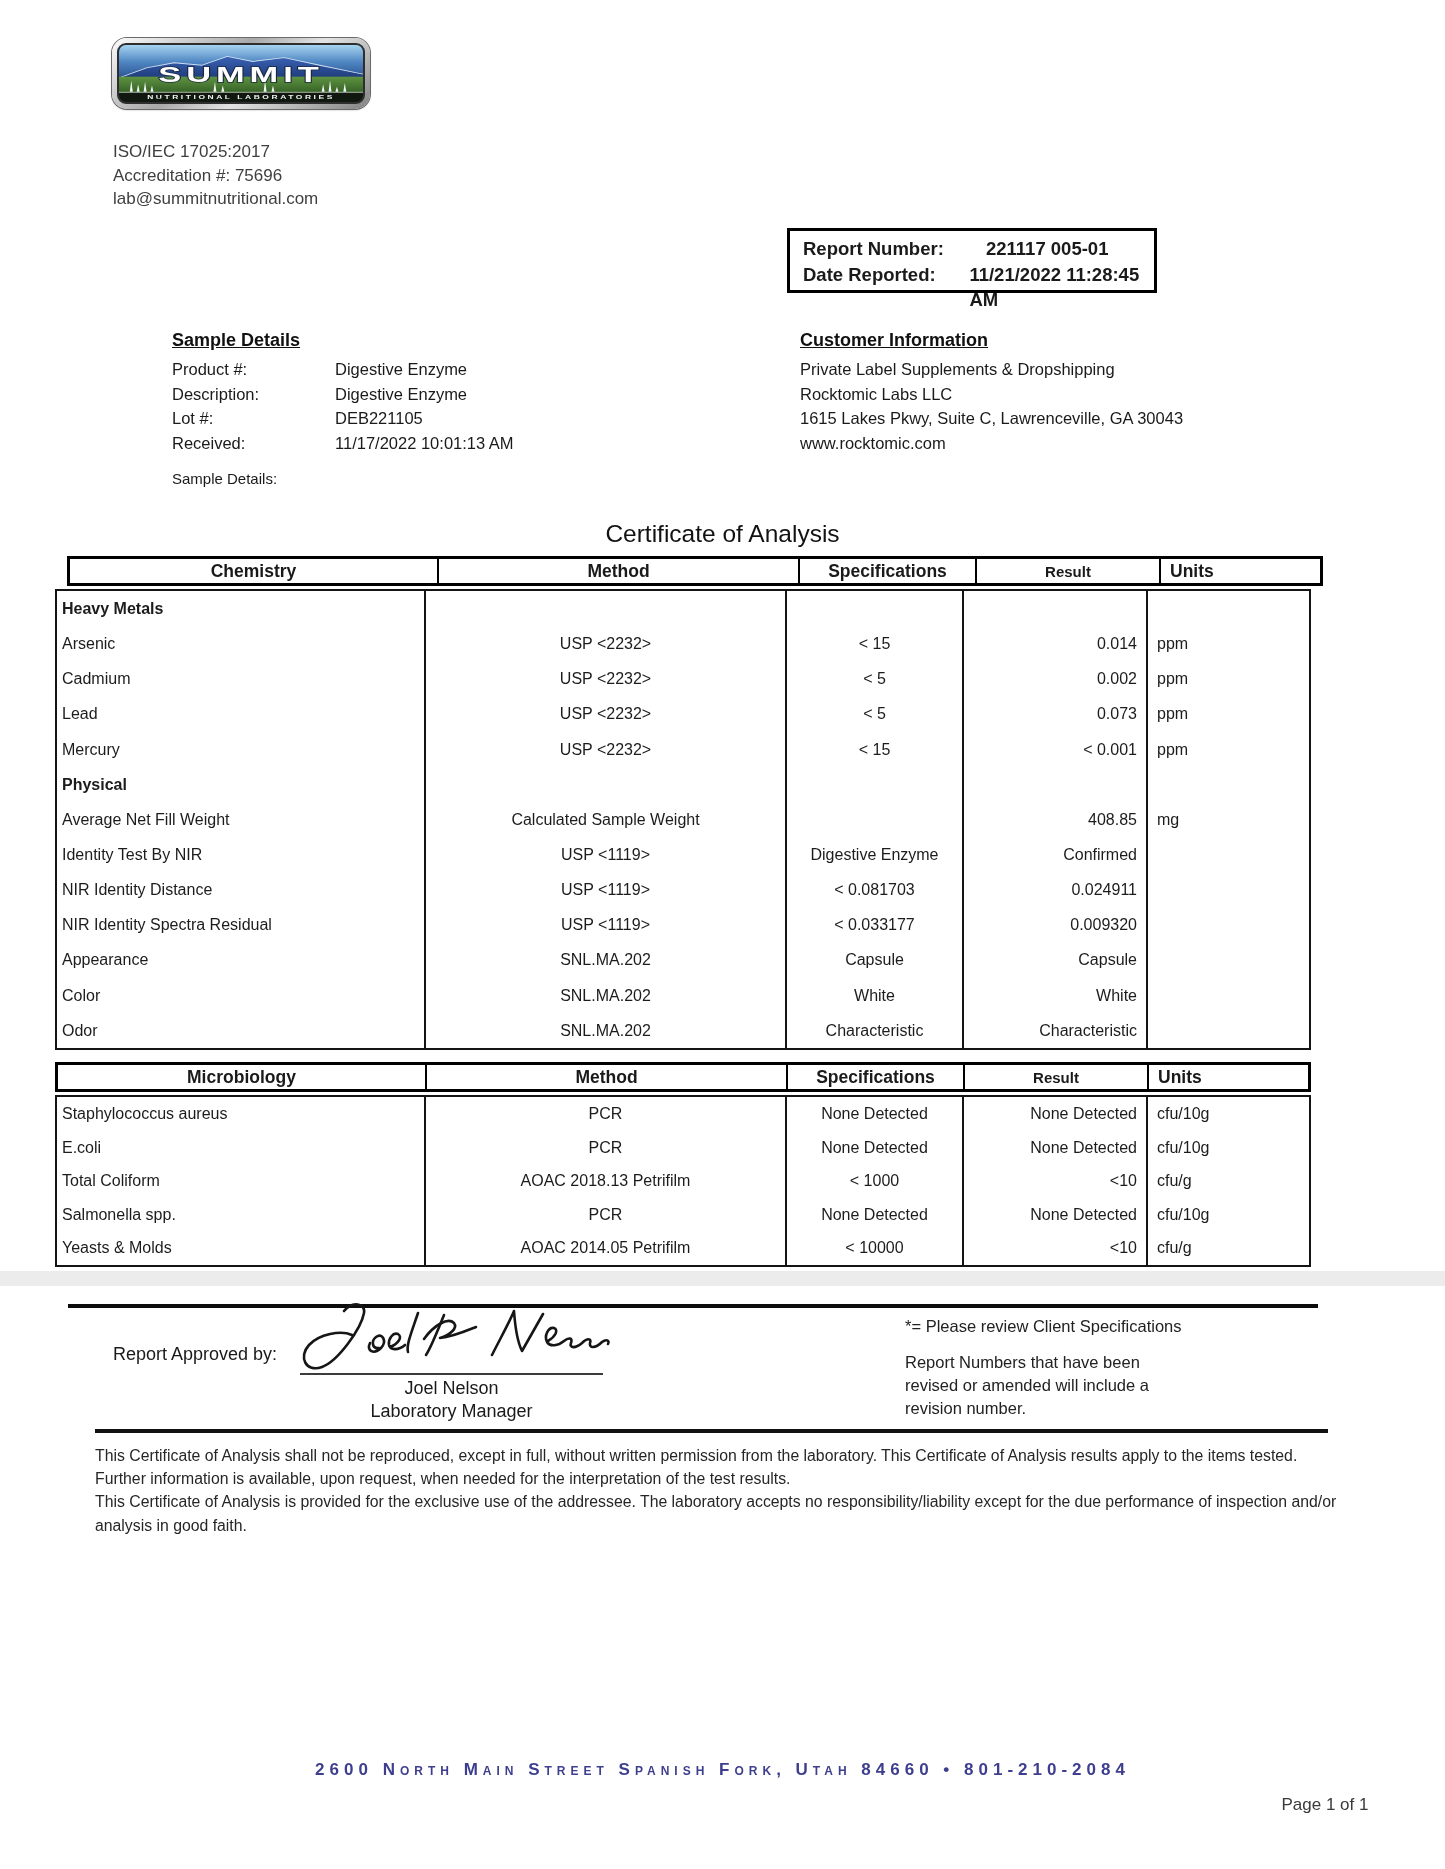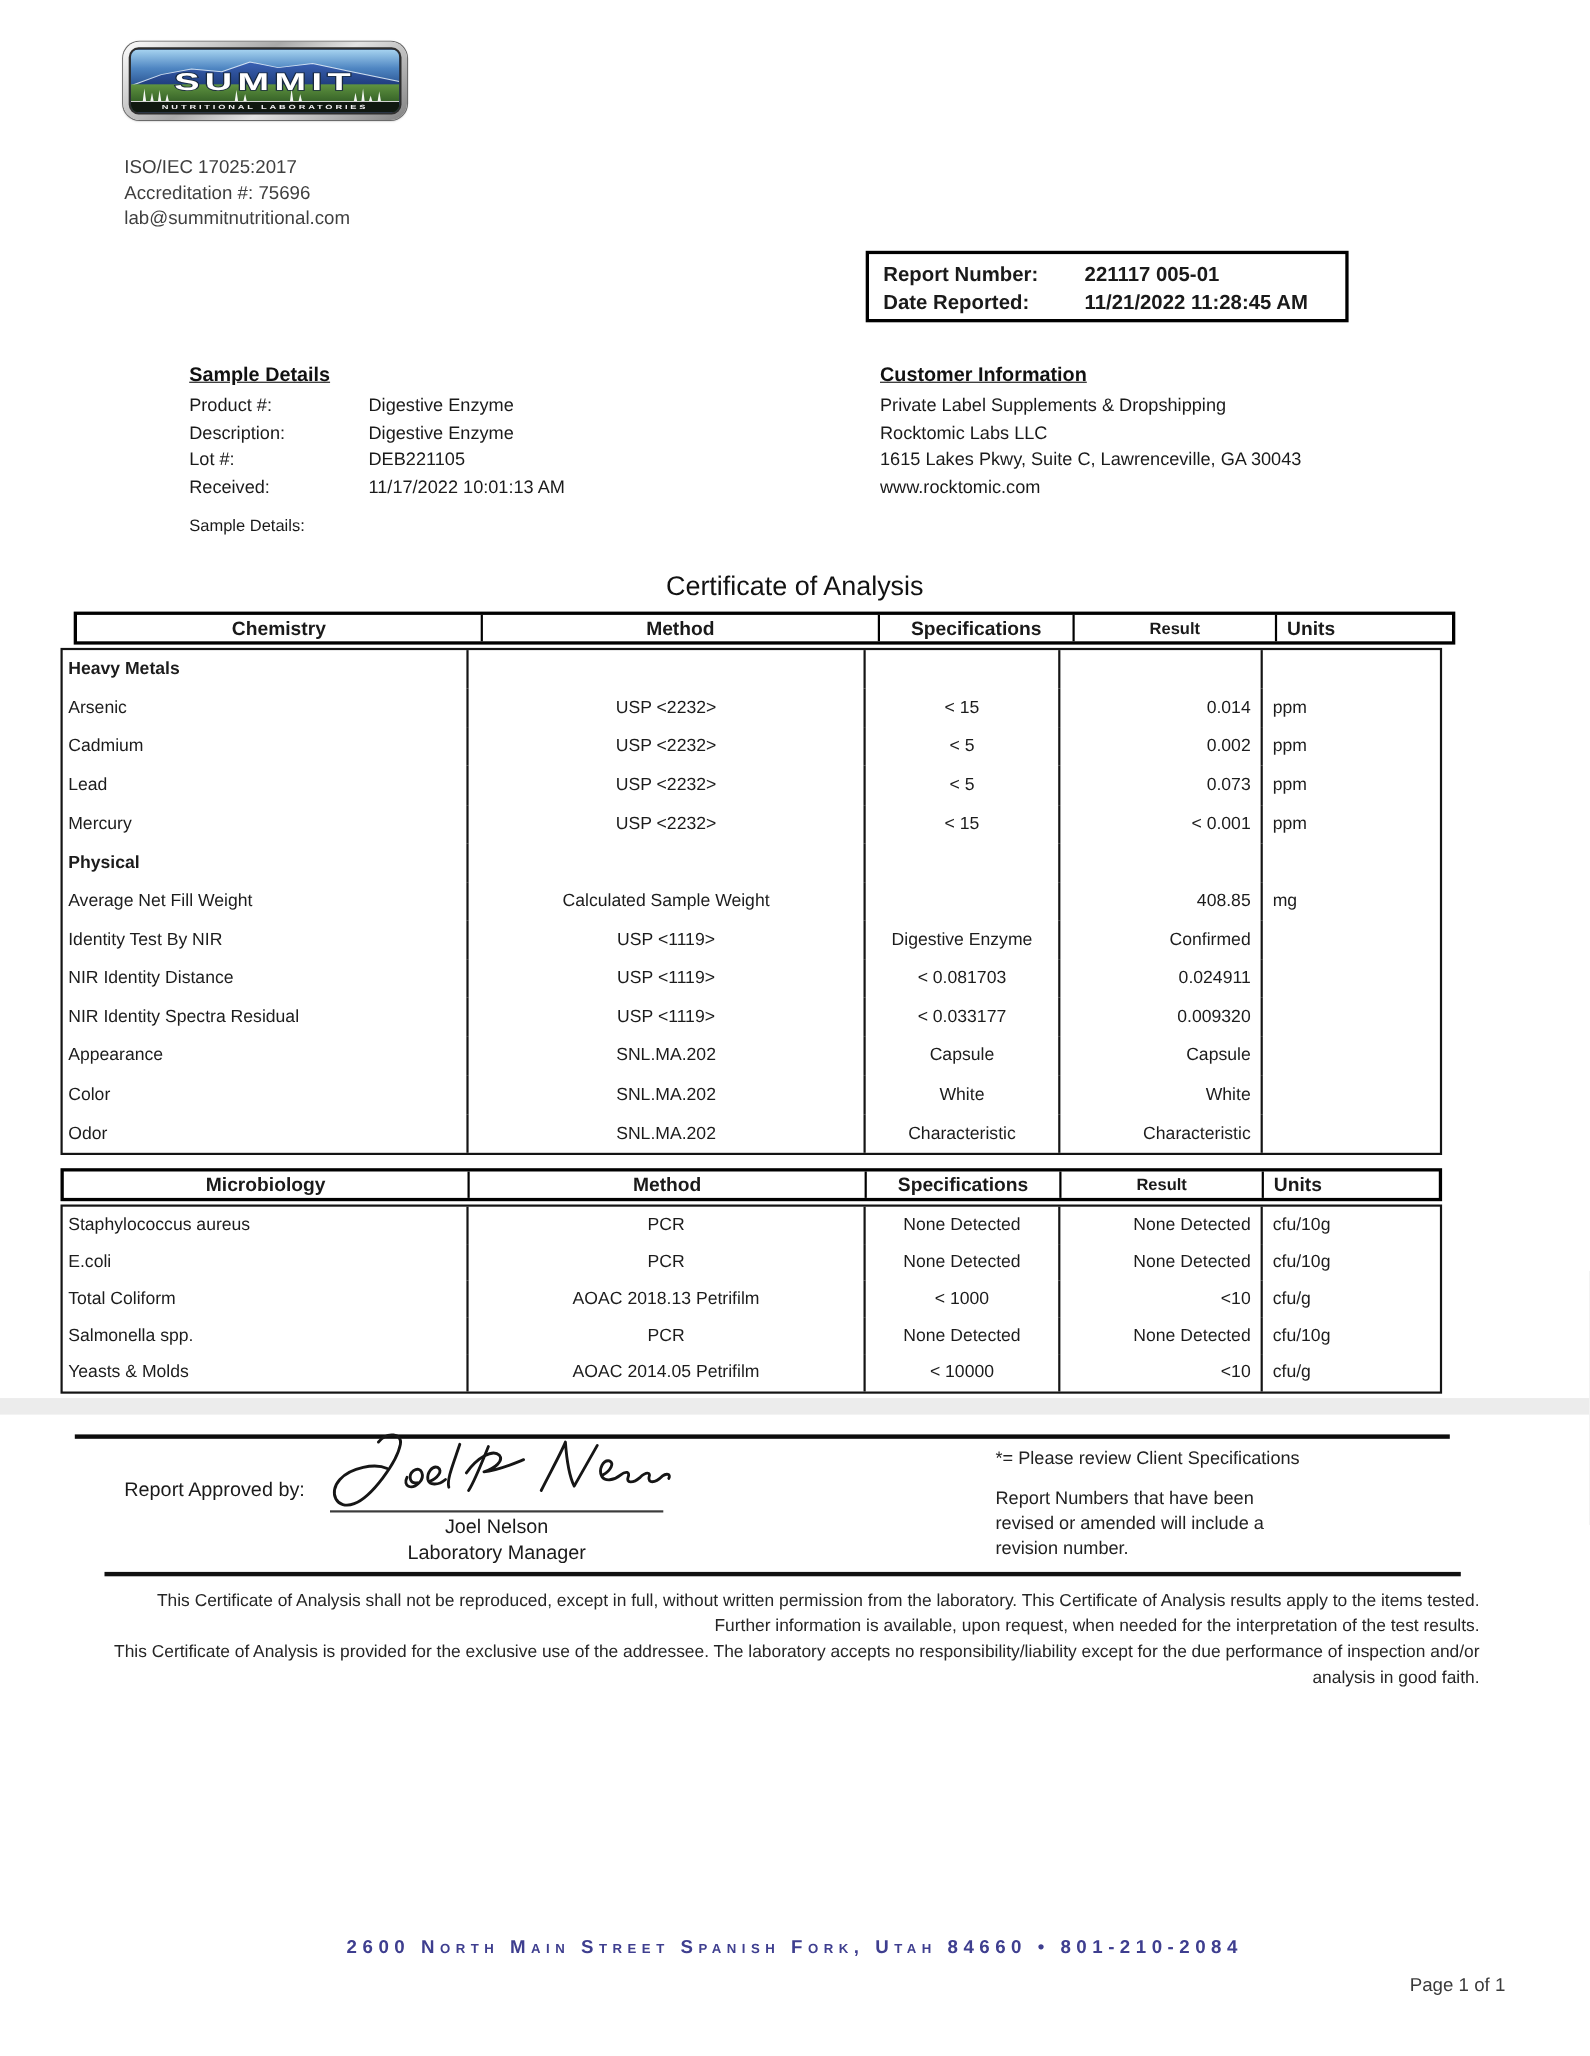--- a/index.html
+++ b/index.html
@@ -28,21 +28,21 @@
     border-radius: 9px; overflow: hidden;
     border: 2px solid #2e2e2e;
     background: #27508f;
   }
   .logo-inner svg { display:block; width:100%; height:100%; }
 
   .hdr-lines { left: 113px; top: 140px; font-size: 17px; line-height: 23.5px; color: #3f3f3f; }
 
   
   .report-box {
-    left: 787px; top: 228px; width: 439px; height: 65px;
+    left: 787px; top: 228px; width: 370px; height: 65px;
     border: 3px solid #000;
     padding: 5px 0 0 13px;
   }
   .report-box .row { display: flex; font-weight: bold; font-size: 18.5px; line-height: 25.5px; }
   .report-box .lbl { width: 183px; }
 
   
   .sec-head { font-weight: bold; text-decoration: underline; font-size: 18px; color:#111; }
   .sample-block { left: 172px; top: 330px; width: 470px; }
   .cust-block  { left: 800px; top: 330px; width: 520px; }
@@ -90,21 +90,21 @@
   .rule2 { left: 95px;  top: 1429px; width: 1233px; height: 4px; background: #111; }
   .approve-lbl { left: 113px; top: 1344px; font-size: 18px; }
   .sig-wrap { left: 286px; top: 1297px; width: 332px; height: 80px; }
   .sig-line { left: 300px; top: 1373px; width: 303px; height: 2px; background: #3c3c3c; }
   .sig-name  { left: 300px; top: 1378px; width: 303px; text-align: center; font-size: 18px; }
   .sig-title { left: 300px; top: 1401px; width: 303px; text-align: center; font-size: 18px; }
   .note-star { left: 905px; top: 1317px; font-size: 16.5px; color: #222; }
   .note-rev  { left: 905px; top: 1351px; width: 276px; font-size: 16.5px; line-height: 23px; color: #222; }
 
   
-  .disclaimer { left: 95px; top: 1444px; width: 1250px; font-size: 15.8px; line-height: 23.2px; color: #262626; text-align: right; }
+  .disclaimer { left: 95px; top: 1444px; width: 1250px; font-size: 15.8px; line-height: 23.2px; color: #262626; }
 
   
   .footer-addr {
     left: 0; top: 1760px; width: 1445px; text-align: center;
     font-variant: small-caps; font-weight: bold; letter-spacing: 5px;
     font-size: 17px; color: #3e3e8f;
   }
   .page-num { left: 1240px; top: 1795px; width: 170px; text-align: center; font-size: 17px; color: #3a3a3a; }
 </style>
 </head>

